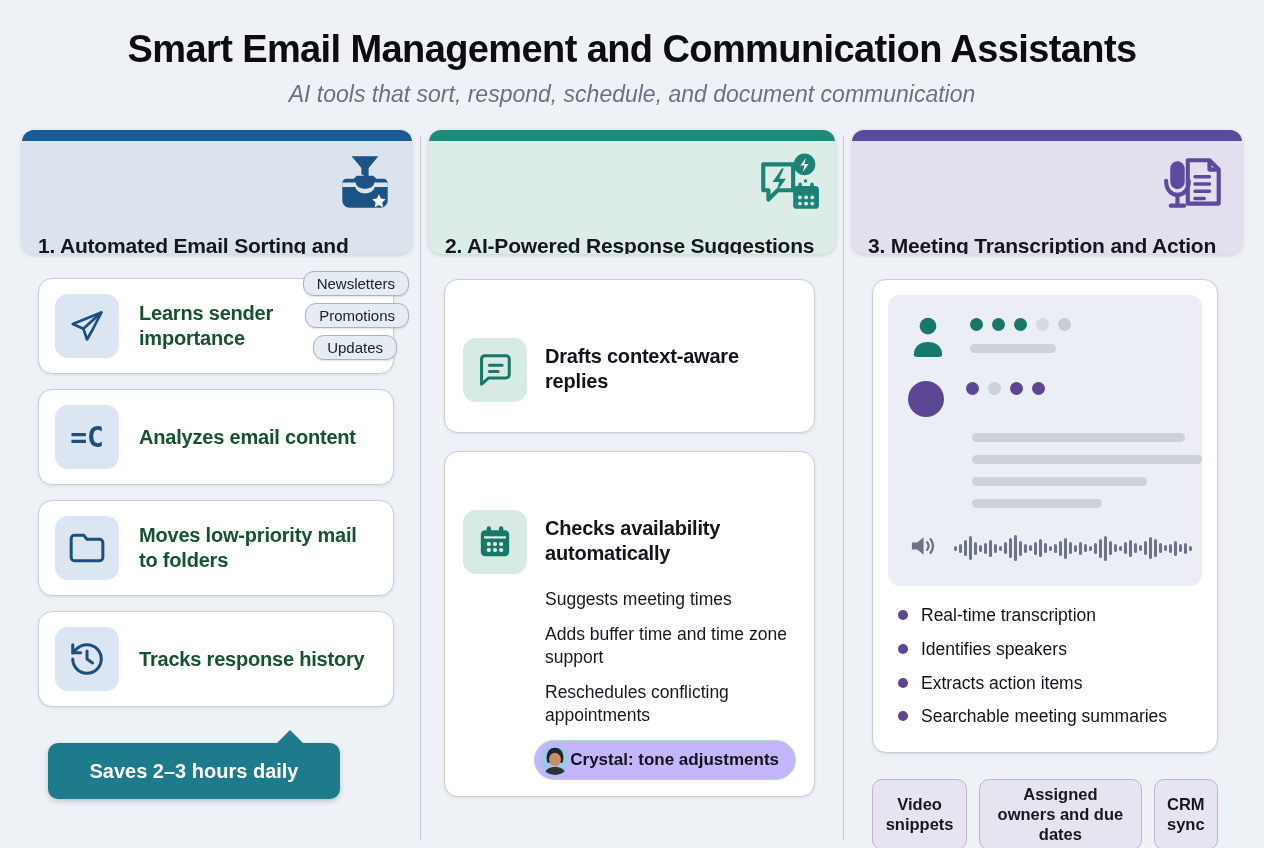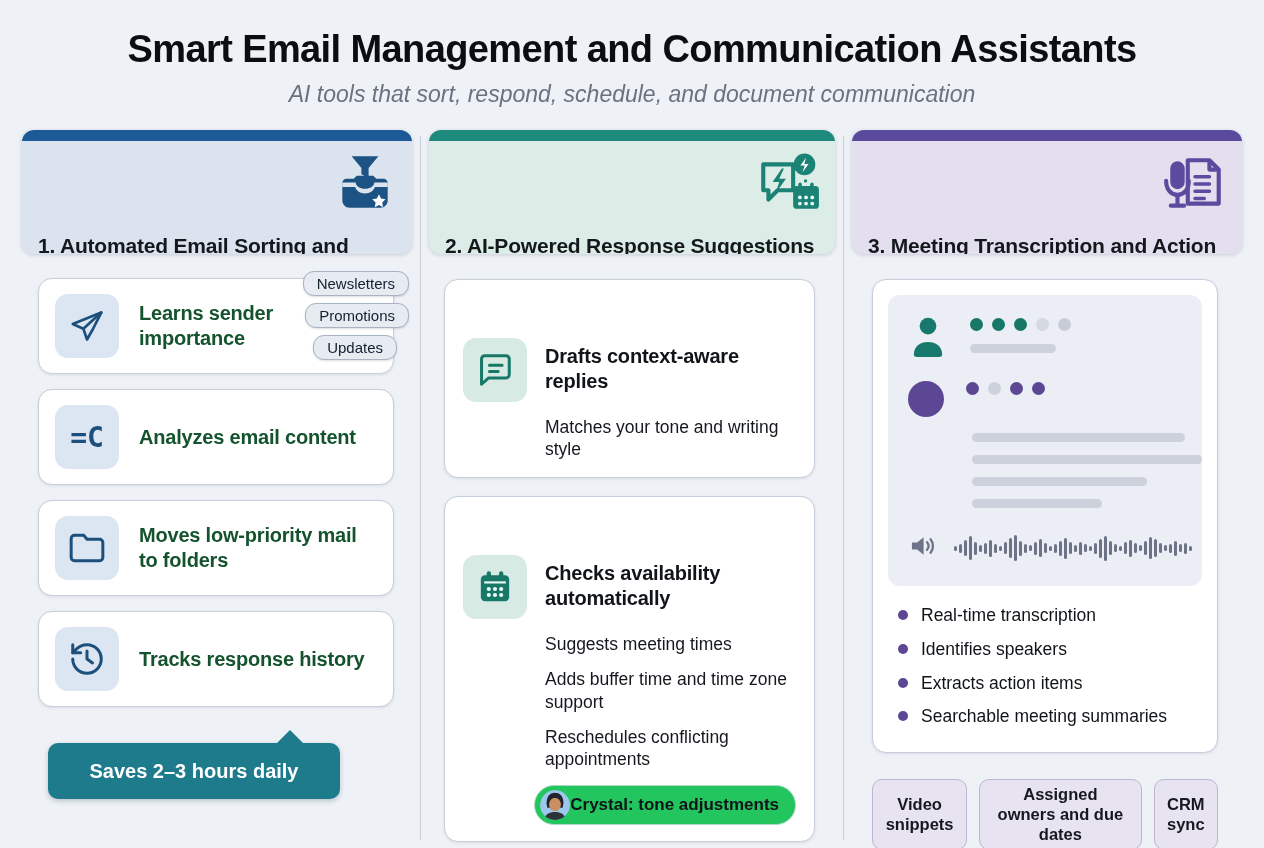--- a/index.html
+++ b/index.html
@@ -79,21 +79,21 @@
     background:#ffffff; border:1.5px solid #c7cfdb; border-radius:14px;
     padding:18px 18px 16px 18px; box-shadow:0 1px 3px rgba(30,40,60,.10);
   }
   .detail-head { display:flex; align-items:flex-start; gap:18px;margin-top:40px; }
   .detail-title { font-size:20px; font-weight:700; line-height:1.25; padding-top:6px; letter-spacing:-0.2px; }
   .detail-items { margin:14px 0 0 82px; display:flex; flex-direction:column; gap:13px; }
   .detail-item { font-size:17.5px; line-height:1.28; color:#15181e; }
   .pill-row { display:flex; justify-content:flex-end; margin-top:14px; }
   .crystal-pill {
     display:inline-flex; align-items:center; 
-    background:#22c55e; border:1.5px solid #afd8c3; border-radius:999px;
+    background:#c4b5fd; border:1.5px solid #afd8c3; border-radius:999px;
     padding:4px 16px 4px 5px; font-size:17px; font-weight:600; color:#101419;
   }
   .avatar { width:30px; height:30px; border-radius:50%; overflow:hidden; flex:0 0 30px; }
 
   
   .col3-card {
     background:#ffffff; border:1.5px solid #cccadd; border-radius:14px;
     margin:25px 24px 0 20px; padding:15px 15px 20px 15px;
     box-shadow:0 1px 3px rgba(30,40,60,.10);
   }
@@ -236,21 +236,20 @@
           <div class="detail-head">
             <span class="icon-box teal-box">
               <svg width="38" height="38" viewBox="0 0 24 24" fill="none" stroke="#177868" stroke-width="1.9" stroke-linejoin="round" stroke-linecap="round">
                 <path d="M21 15a2 2 0 0 1-2 2H8l-4.5 4V5a2 2 0 0 1 2-2H19a2 2 0 0 1 2 2z"></path>
                 <path d="M8.5 9h8M8.5 13h5.5"></path>
               </svg>
             </span>
             <div class="detail-title">Drafts context-aware replies</div>
           </div>
           <div class="detail-items">
-            <div class="detail-item">Matches your tone and writing style</div>
           </div>
         </div>
 
         <div class="detail-card">
           <div class="detail-head">
             <span class="icon-box teal-box">
               <svg width="40" height="40" viewBox="0 0 24 24">
                 <rect x="3.5" y="5" width="17" height="15.5" rx="2.5" fill="#177868"></rect>
                 <rect x="7" y="2.6" width="2.6" height="4.6" rx="1.3" fill="#177868"></rect>
                 <rect x="14.4" y="2.6" width="2.6" height="4.6" rx="1.3" fill="#177868"></rect>

